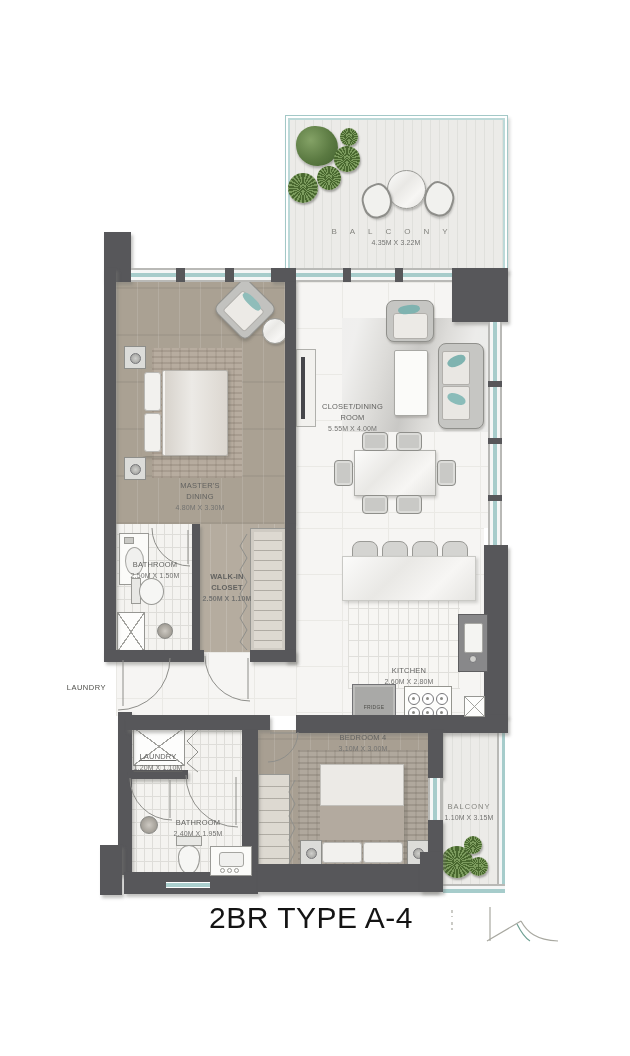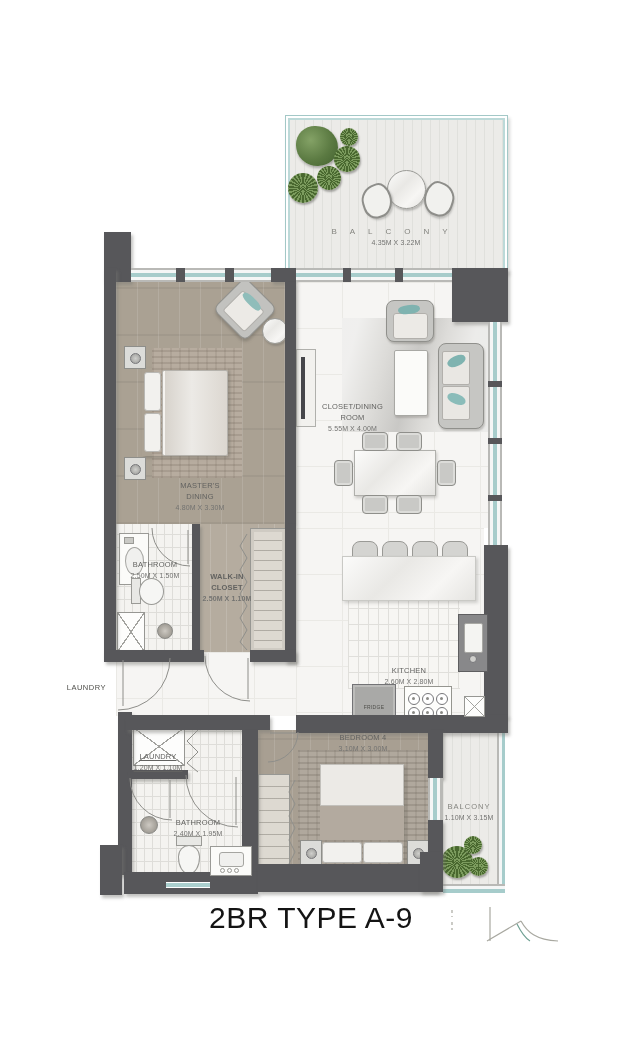--- a/index.html
+++ b/index.html
@@ -297,14 +297,14 @@
   </div>
   <div class="rlabel" style="left:325px;top:733px;width:76px;">
     <span>BEDROOM 4</span><br>
     <span class="dims">3.10M X 3.00M</span>
   </div>
   <div class="rlabel" style="left:438px;top:802px;width:62px;">
     <span style="letter-spacing:1px;color:#84847f;">BALCONY</span><br>
     <span class="dims">1.10M X 3.15M</span>
   </div>
 
-  <div class="plan-title">2BR TYPE A-9</div>
+  <div class="plan-title">2BR TYPE A-4</div>
 </div>
 
 </body></html>

